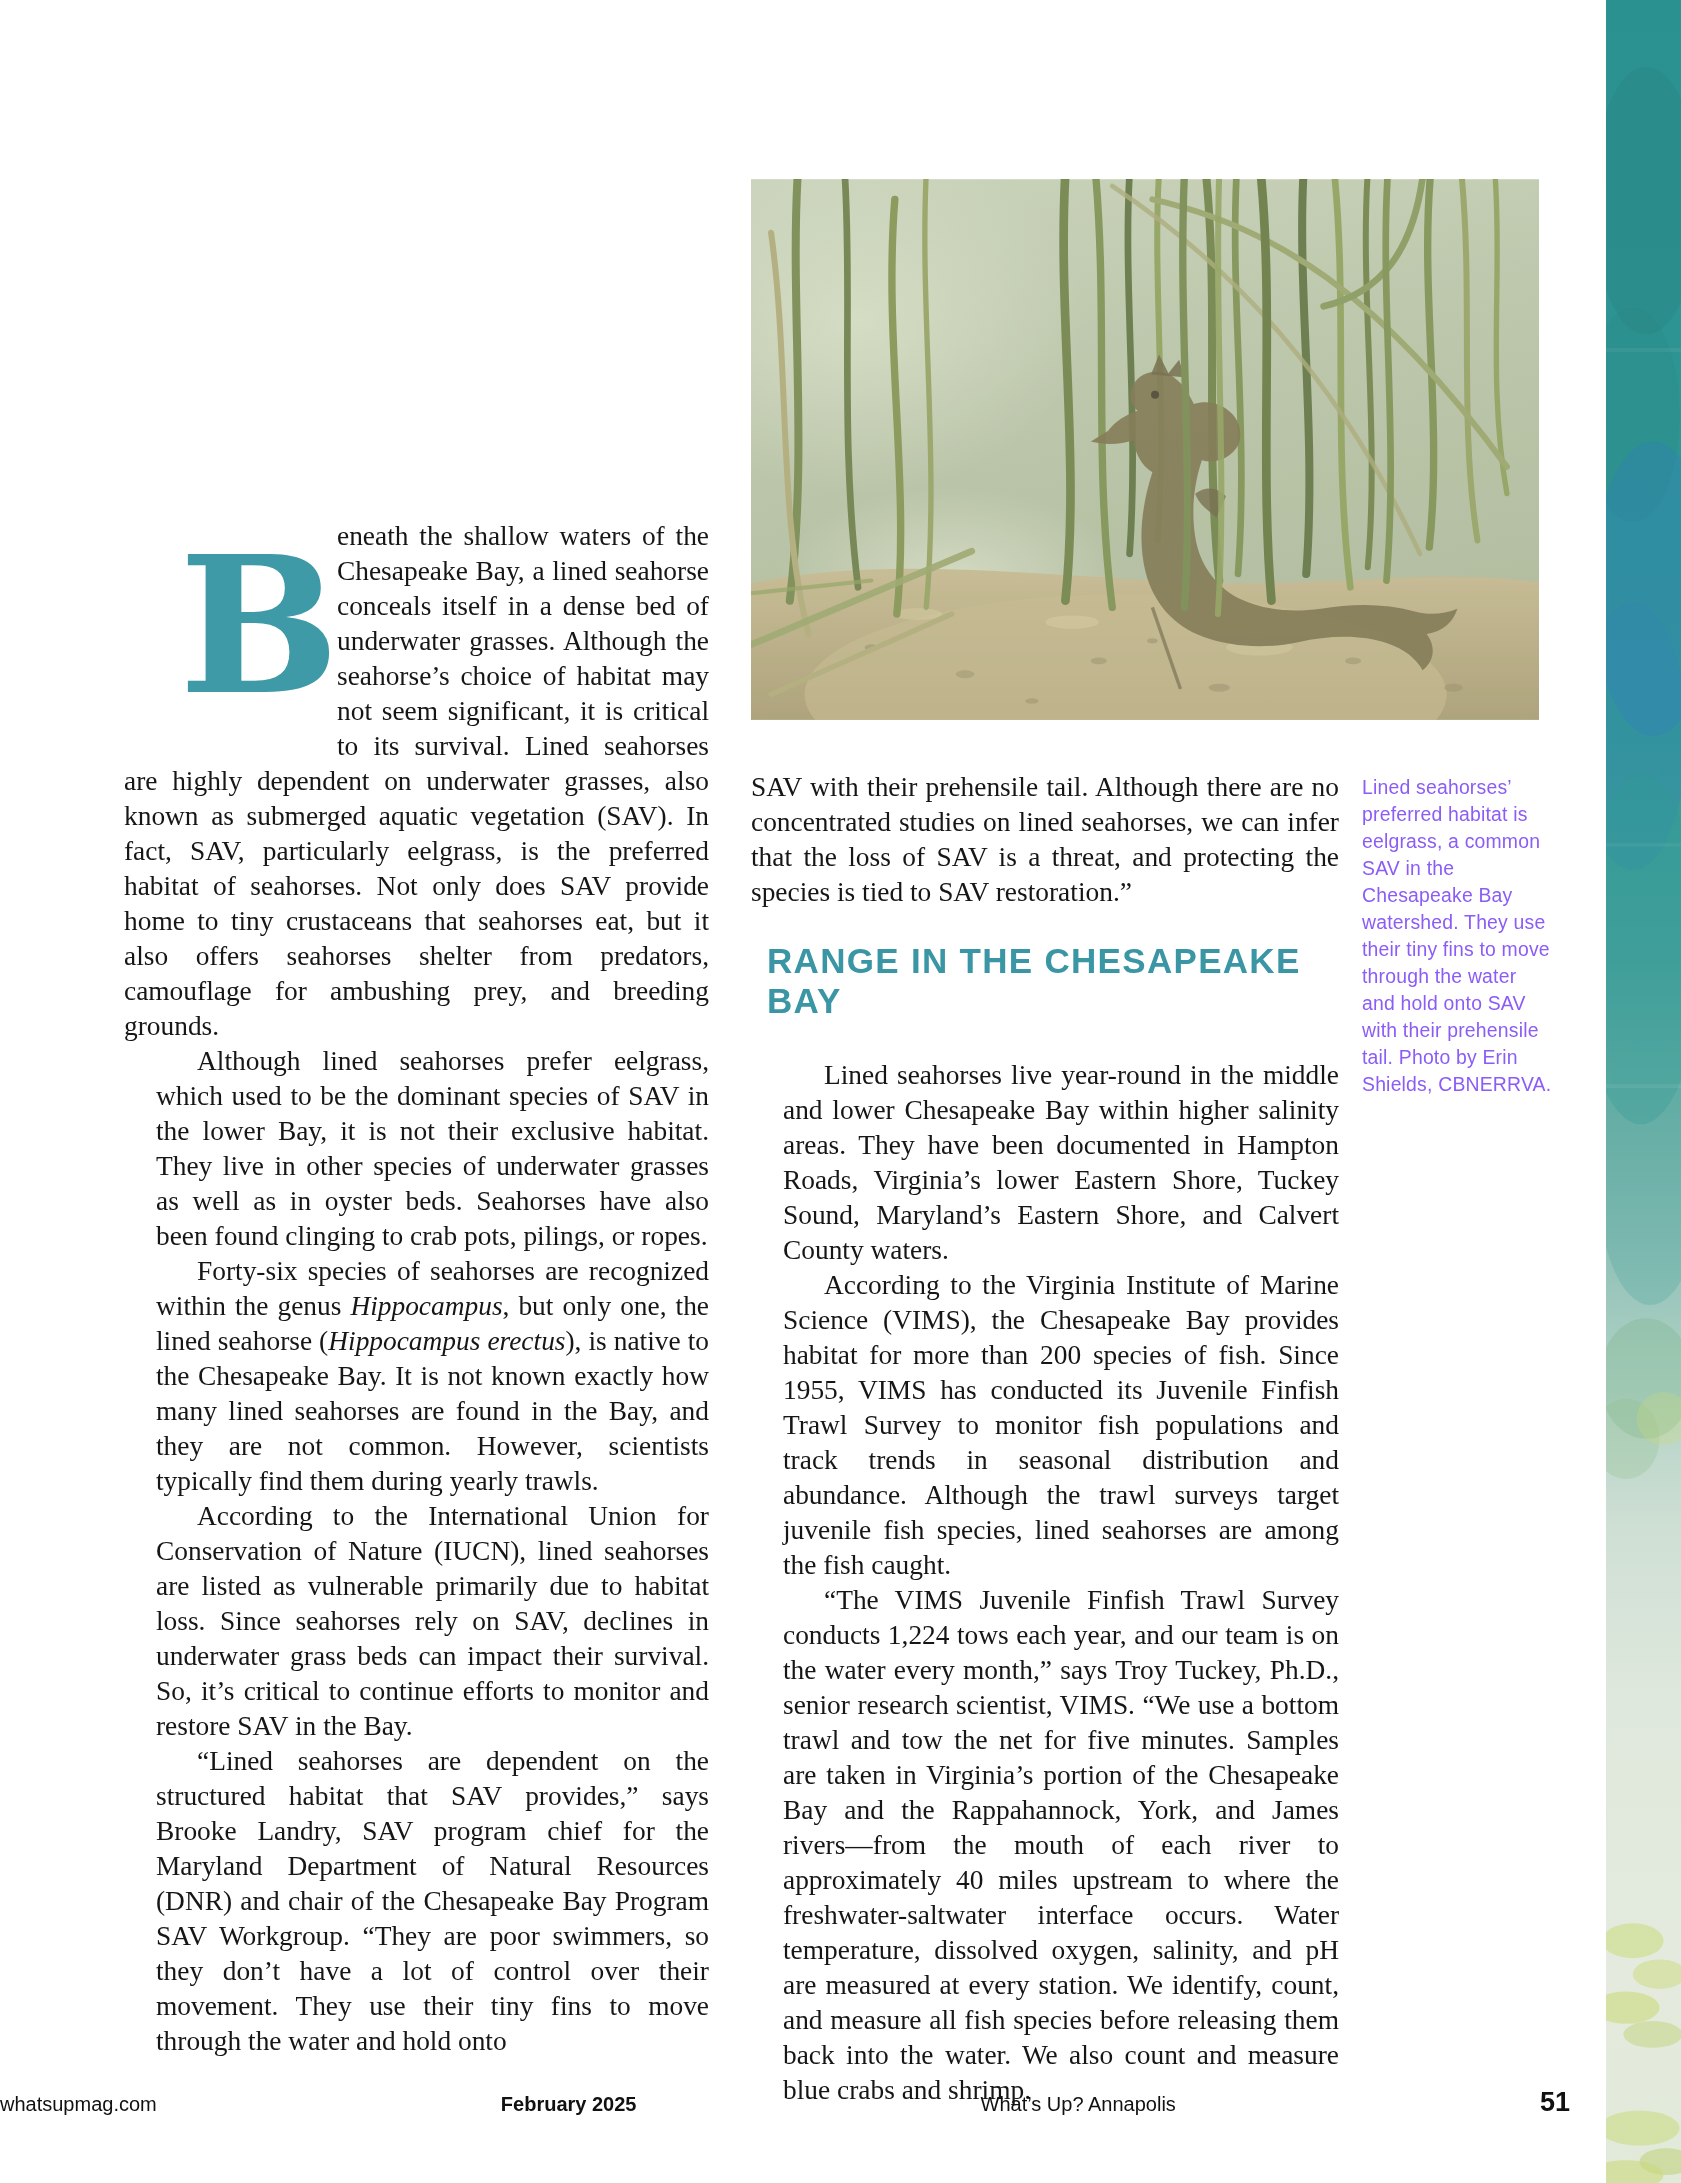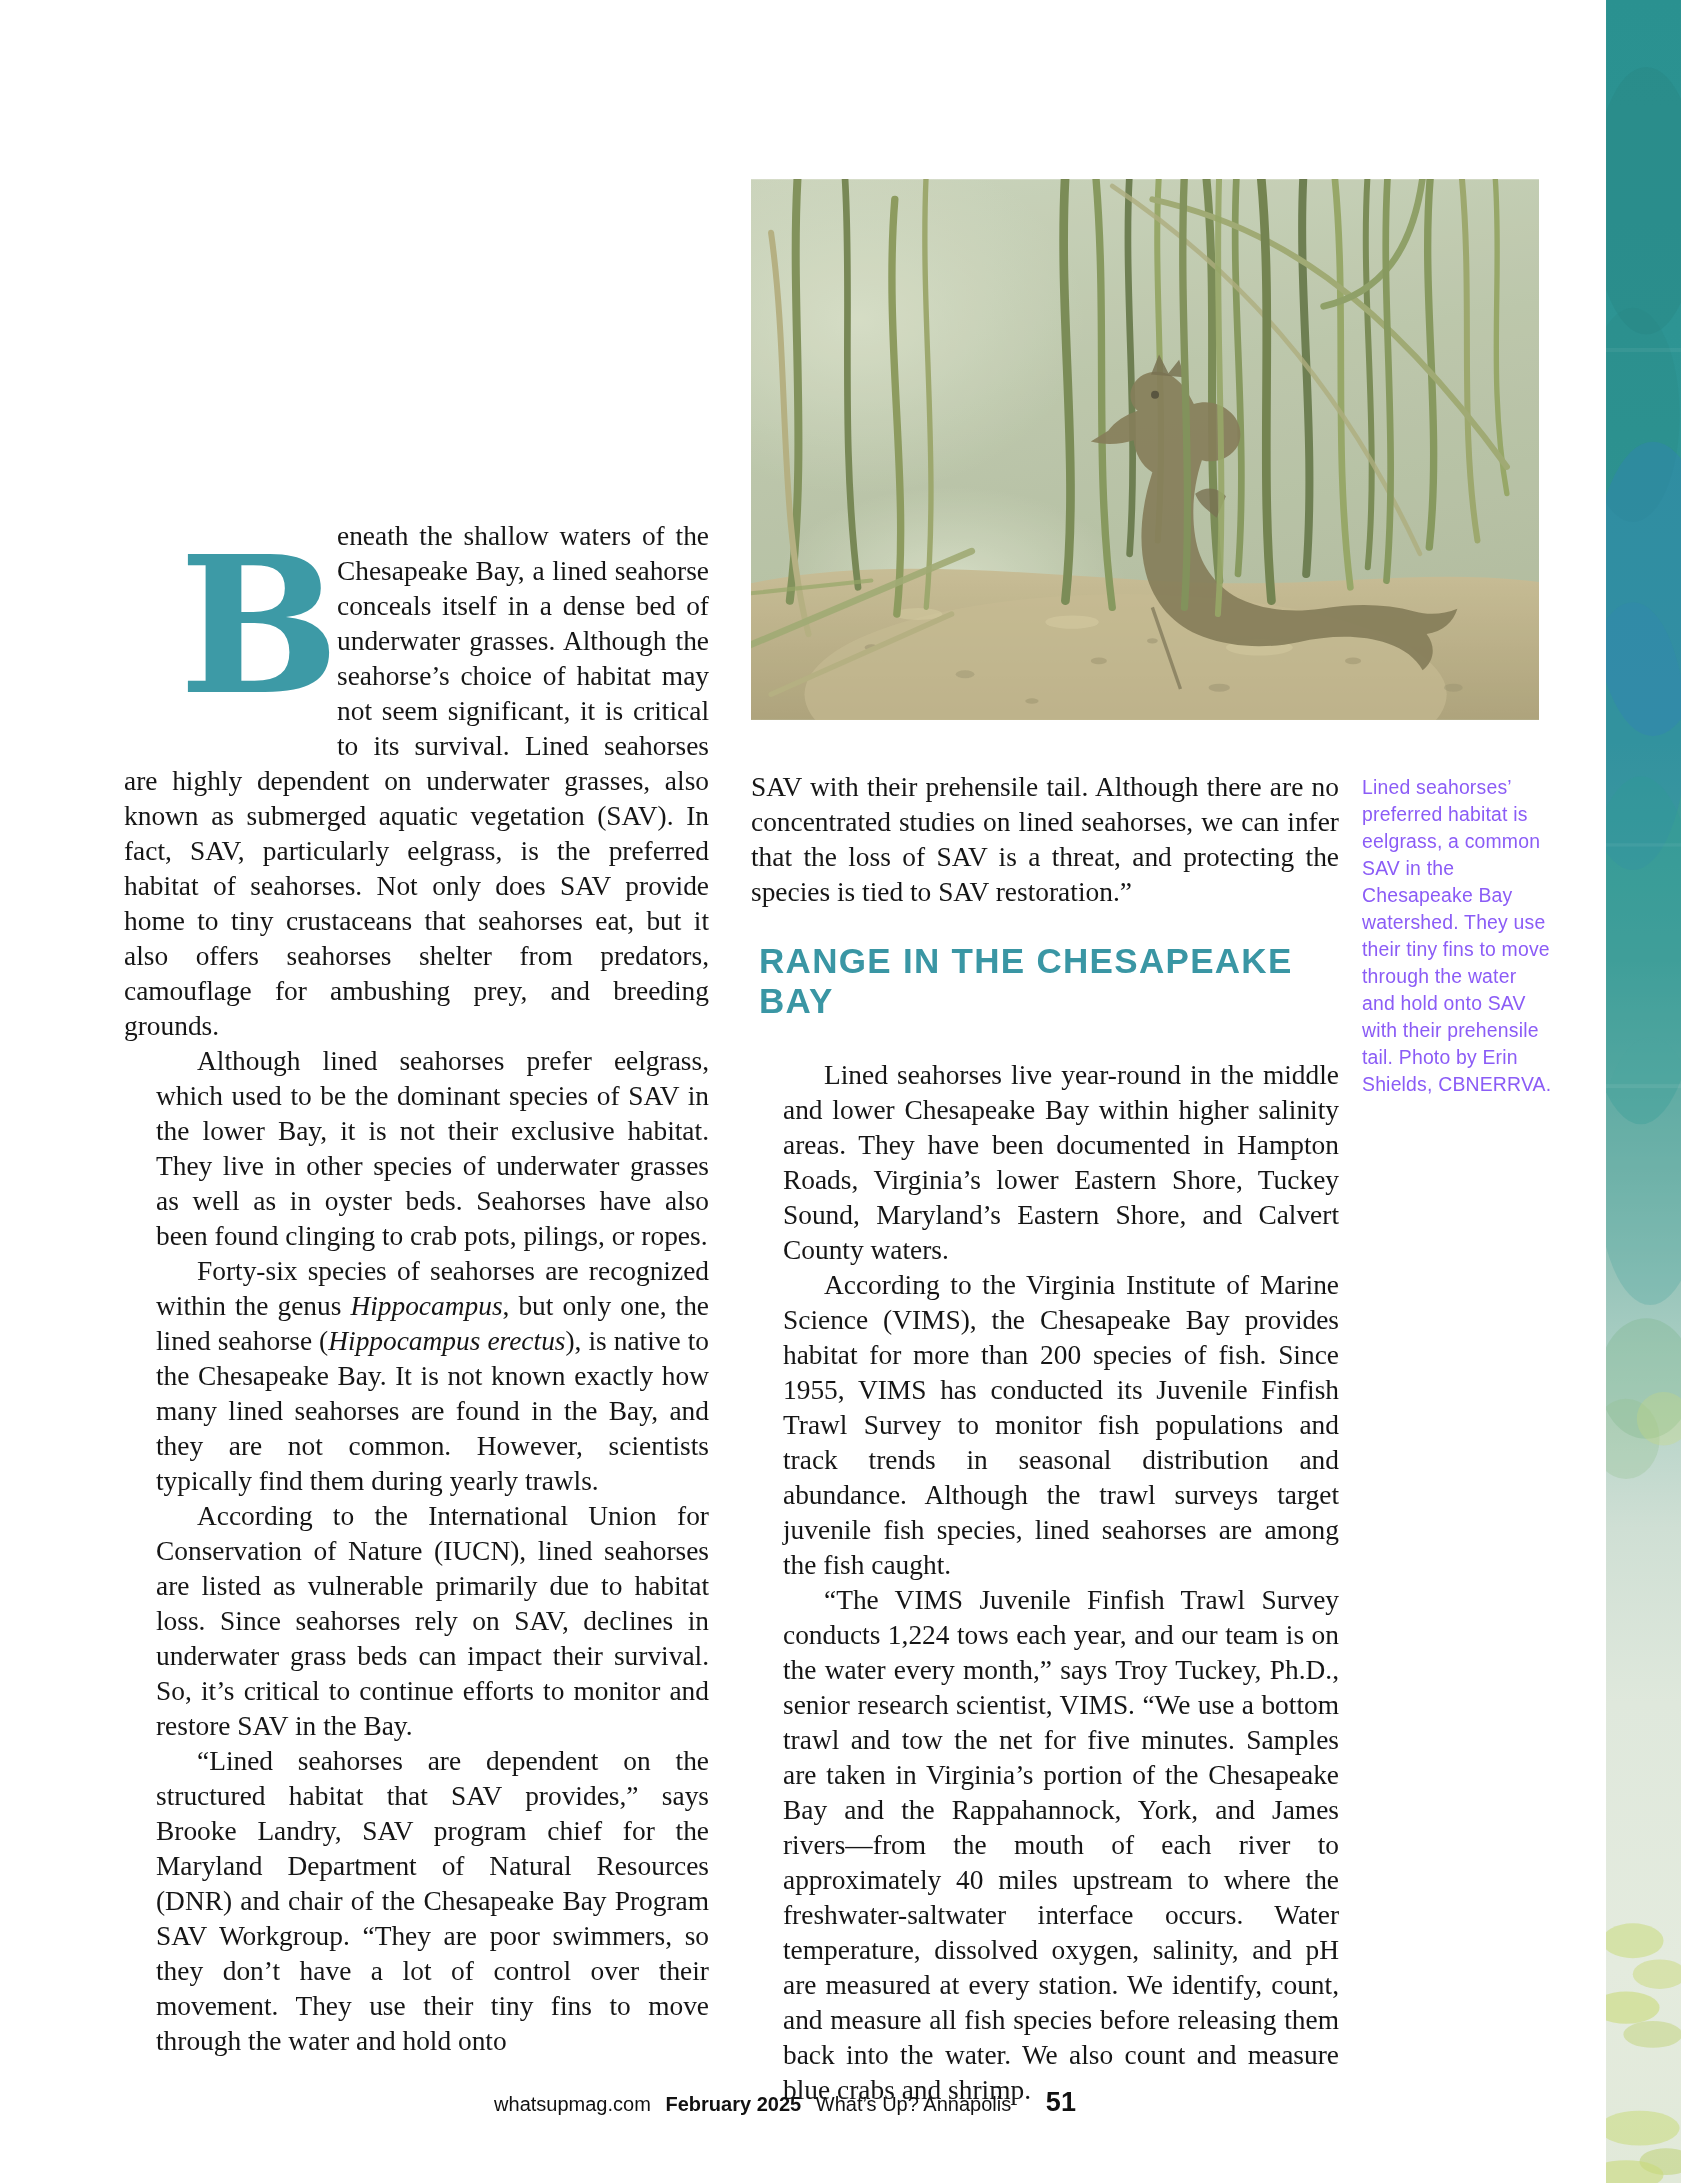--- a/index.html
+++ b/index.html
@@ -19,30 +19,30 @@
   .col.left{left:124px;top:519px;width:585px;}
   .col.right{left:751px;top:770px;width:588px;}
   p.para{margin:0;font-size:27.4px;line-height:35px;text-align:justify;
          text-justify:inter-word;color:#161616;}
   p.para.indent{text-indent:41px;margin-left:32px;}
   .dropcap-box{float:left;width:213px;height:213px;position:relative;}
   .dropcap-letter{position:absolute;left:55px;top:17.4px;font-size:190px;line-height:0.95;
                   font-family:"DejaVu Serif",serif;font-weight:bold;color:#3d9aa6;}
 
   .heading{font-family:"Liberation Sans","DejaVu Sans",sans-serif;font-weight:bold;
-           font-size:35px;letter-spacing:1.3px;color:#3a96a4;margin:31px 0 37px 8px;}
+           font-size:35px;letter-spacing:1.3px;color:#3a96a4;margin:31px 0 37px 16px;}
 
   
   .caption{position:absolute;left:1362px;top:774px;width:191px;
            font-family:"Liberation Sans","DejaVu Sans",sans-serif;
            font-size:19.4px;line-height:27px;letter-spacing:0.2px;color:#8b5cf6;}
 
   
   .footer{position:absolute;top:2087px;left:0;width:1570px;display:flex;
-          justify-content:center;align-items:baseline;gap:14.7px;
+          justify-content:space-between;align-items:baseline;gap:14.7px;
           font-family:"Liberation Sans","DejaVu Sans",sans-serif;
           font-size:20px;color:#111;}
   .footer .issue{font-weight:bold;}
   .footer .pagenum{font-weight:bold;font-size:27px;margin-left:20px;}
 </style>
 </head>
 <body>
 
 <div class="page">
 

